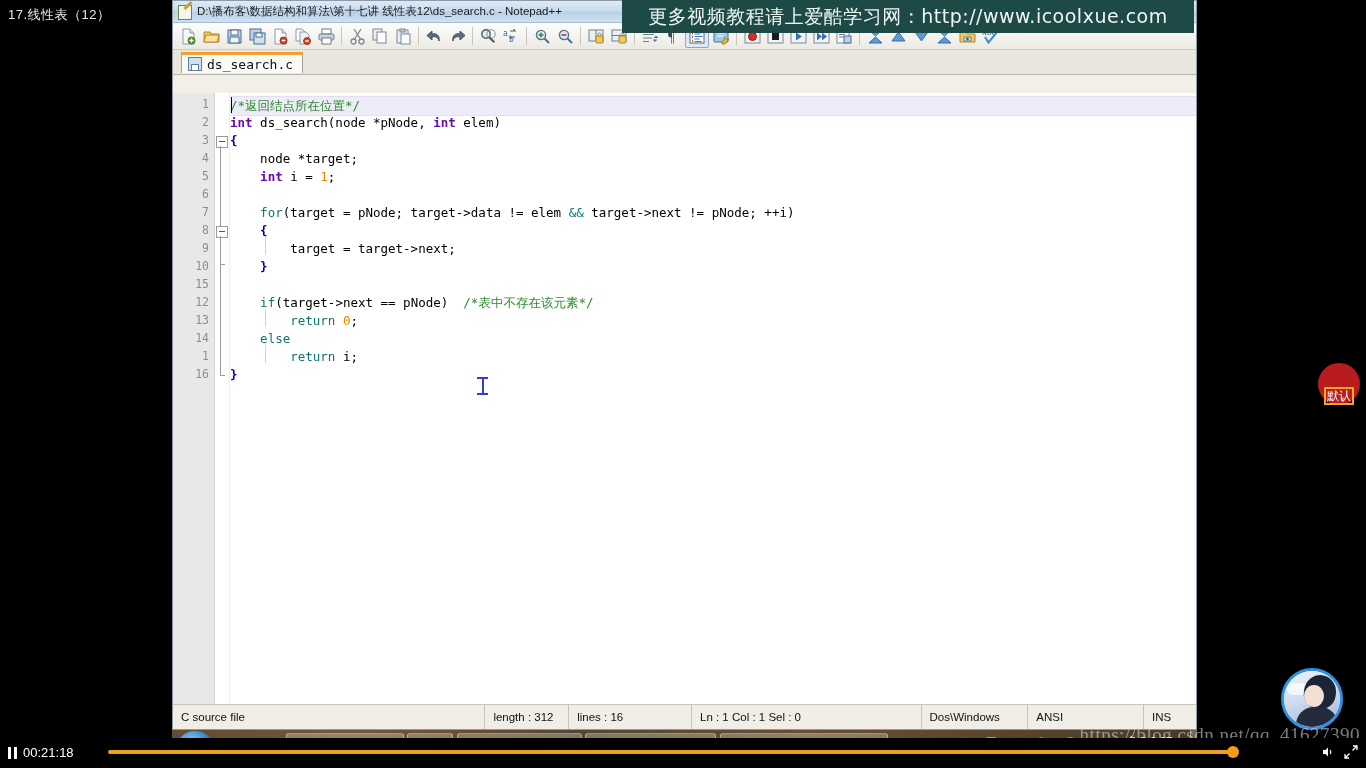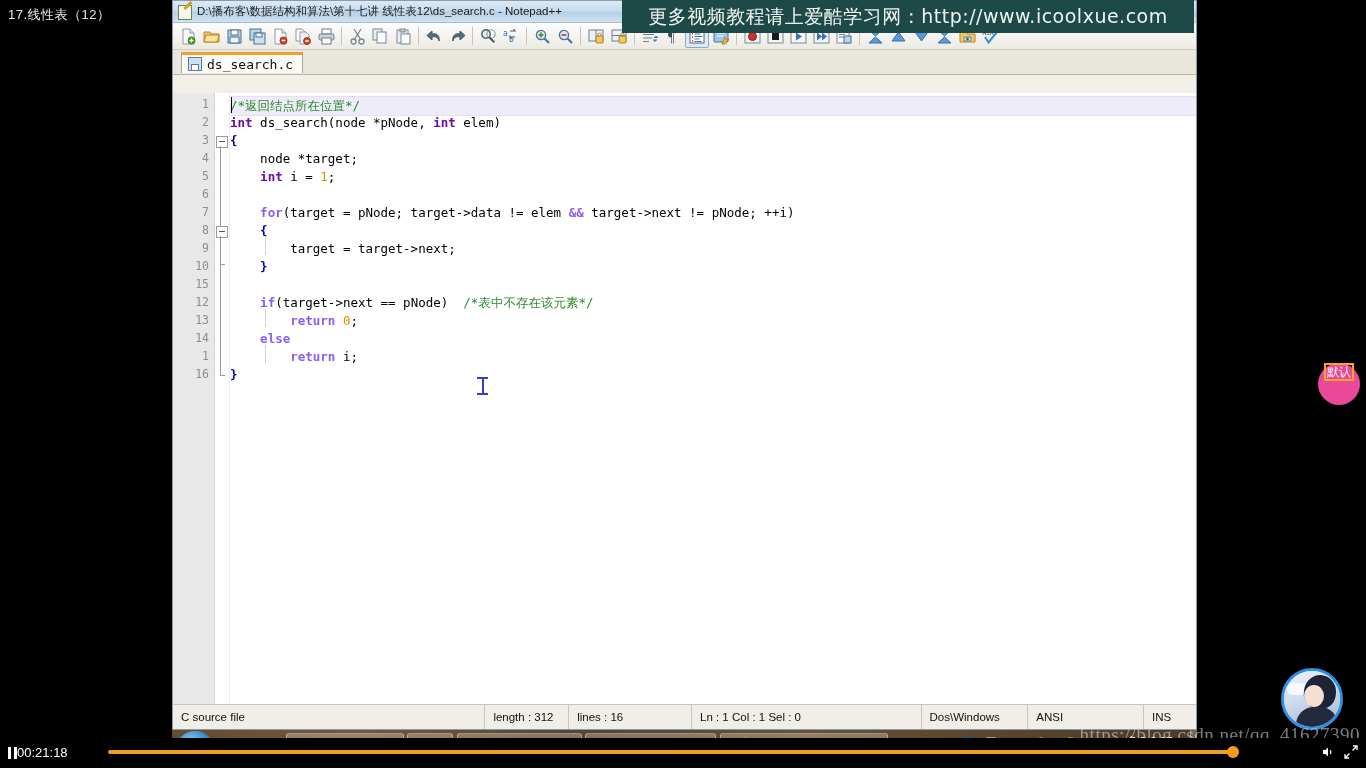--- a/index.html
+++ b/index.html
@@ -2,34 +2,34 @@
 <html><head>
 <meta charset="utf-8">
 <style>
   html,body{margin:0;padding:0;background:#000;}
   body{width:1366px;height:768px;overflow:hidden;font-family:"Liberation Sans","DejaVu Sans",sans-serif;}
   #root{position:relative;width:1366px;height:768px;background:#000;}
 
   
   .vid-title{position:absolute;left:8px;top:6px;color:#e8e8e8;font-size:13px;letter-spacing:.5px;}
   .player-bar{position:absolute;left:0;bottom:0;width:1366px;height:30px;background:#000;}
-  .pbar-left{position:absolute;left:8px;top:7px;color:#fff;font-size:13px;display:flex;align-items:center;}
+  .pbar-left{position:absolute;left:8px;top:7px;color:#fff;font-size:13px;display:flex;align-items:center;gap:6px;}
   .pause-ico{display:inline-block;width:9px;height:12px;position:relative;}
   .pause-ico i{position:absolute;top:0;width:3px;height:12px;background:#fff;}
   .pause-ico i:first-child{left:0}.pause-ico i:last-child{left:6px}
   .seek{position:absolute;left:108px;top:12px;width:1130px;height:4px;background:#f0a020;border-radius:2px;}
   .seek .knob{position:absolute;right:-1px;top:-4px;width:12px;height:12px;border-radius:50%;background:#f59b14;}
   .pbar-right{position:absolute;right:8px;top:7px;display:flex;align-items:center;gap:8px;color:#fff;font-size:12px;}
   .vol-ico{width:14px;height:14px;position:relative;display:inline-block;}
   .expand-ico{width:14px;height:14px;color:#fff;font-size:13px;line-height:14px;}
   .clock-ov{position:absolute;left:247px;bottom:6px;color:#fff;font-size:15px;font-family:"Liberation Sans",sans-serif;}
 
   
   .default-btn{position:absolute;right:6px;top:363px;width:42px;height:42px;border-radius:50%;
-    background:#ec4899;display:flex;align-items:flex-start;justify-content:center;}
+    background:#b91c1c;display:flex;align-items:flex-end;justify-content:center;}
   .default-btn .inner{border:2px solid #f5a623;color:#fff;font-size:12px;line-height:14px;padding:0 1px;
     font-family:"DejaVu Sans",sans-serif;}
 
   
   .avatar{position:absolute;right:23px;bottom:38px;width:56px;height:56px;border-radius:50%;
     border:3px solid #2f8fe0;overflow:hidden;background:#dfe8f5;}
   .avatar .sky{position:absolute;inset:0;background:linear-gradient(160deg,#eef3fa 0%,#cfdbef 45%,#9fb4d6 100%);}
   .avatar .hair{position:absolute;right:4px;top:4px;width:32px;height:34px;border-radius:50% 50% 45% 45%;
     background:#1d2436;transform:rotate(8deg);}
   .avatar .face{position:absolute;right:16px;top:14px;width:20px;height:22px;border-radius:50%;background:#f2e0d4;}
@@ -80,21 +80,21 @@
   .foldcol{width:14px;background:#fff;position:relative;flex:0 0 auto;border-right:1px solid #eee;}
   .fold{position:absolute;left:1px;width:10px;height:10px;border:1px solid #9a9a9a;background:#fff;}
   .fold:before{content:"";position:absolute;left:2px;top:4px;width:6px;height:1px;background:#555;}
   .fbar{position:absolute;left:5px;width:1px;background:#9a9a9a;}
   .fend{position:absolute;left:5px;width:5px;height:1px;background:#9a9a9a;}
   .code{position:relative;flex:1;background:#fff;overflow:hidden;}
   .cl{position:absolute;left:0;right:0;height:18px;white-space:pre;font-family:"DejaVu Sans Mono",monospace;
       font-size:12.5px;line-height:18px;color:#000;}
   .cl.hl{background:#eeecf8;border-top:1px solid #e3e0f2;border-bottom:1px solid #e3e0f2;}
   .kw{color:#6a0dad;font-weight:bold;}
-  .kw2{color:#8b5cf6;font-weight:bold;}
+  .kw2{color:#0f766e;font-weight:normal;}
   .cm{color:#2e8b2e;}
   .num{color:#e08a00;}
   .op{color:#000;}
   .opb{color:#0000a0;font-weight:bold;}
   .caret{position:absolute;width:1px;background:#000;}
   .ibeam{position:absolute;width:11px;height:18px;}
   .ibeam:before,.ibeam:after{content:"";position:absolute;left:0;width:11px;height:2px;background:#3a3ad0;}
   .ibeam:before{top:0}.ibeam:after{bottom:0}
   .ibeam i{position:absolute;left:5px;top:0;width:2px;height:18px;background:#3a3ad0;}
   .indentline{position:absolute;width:1px;background:#d2d2d2;}

